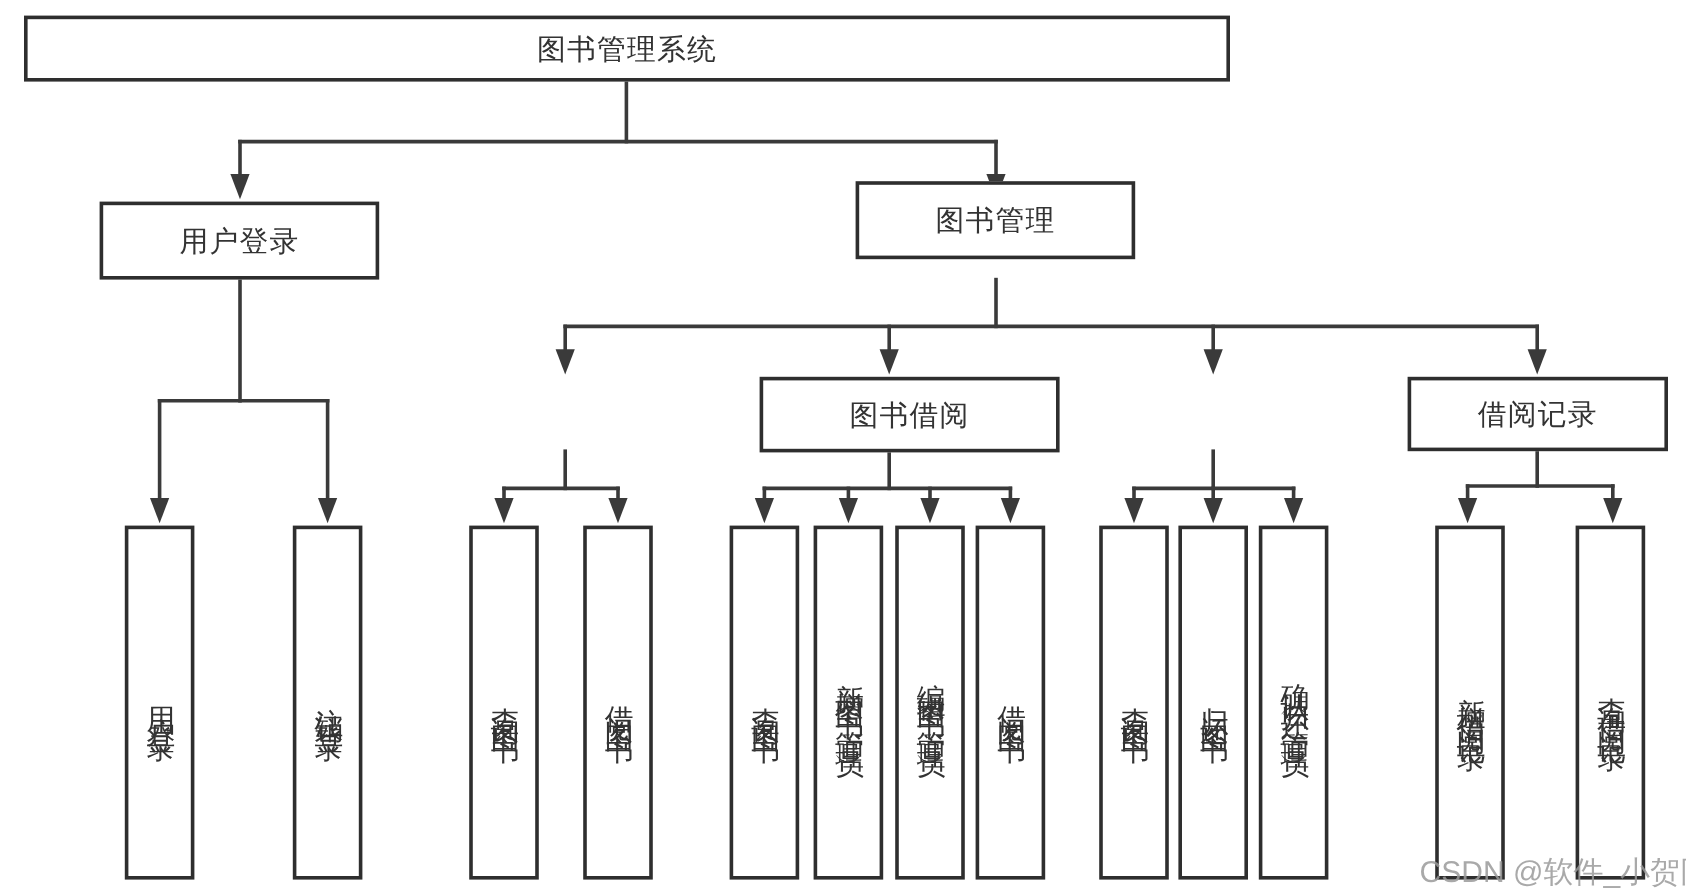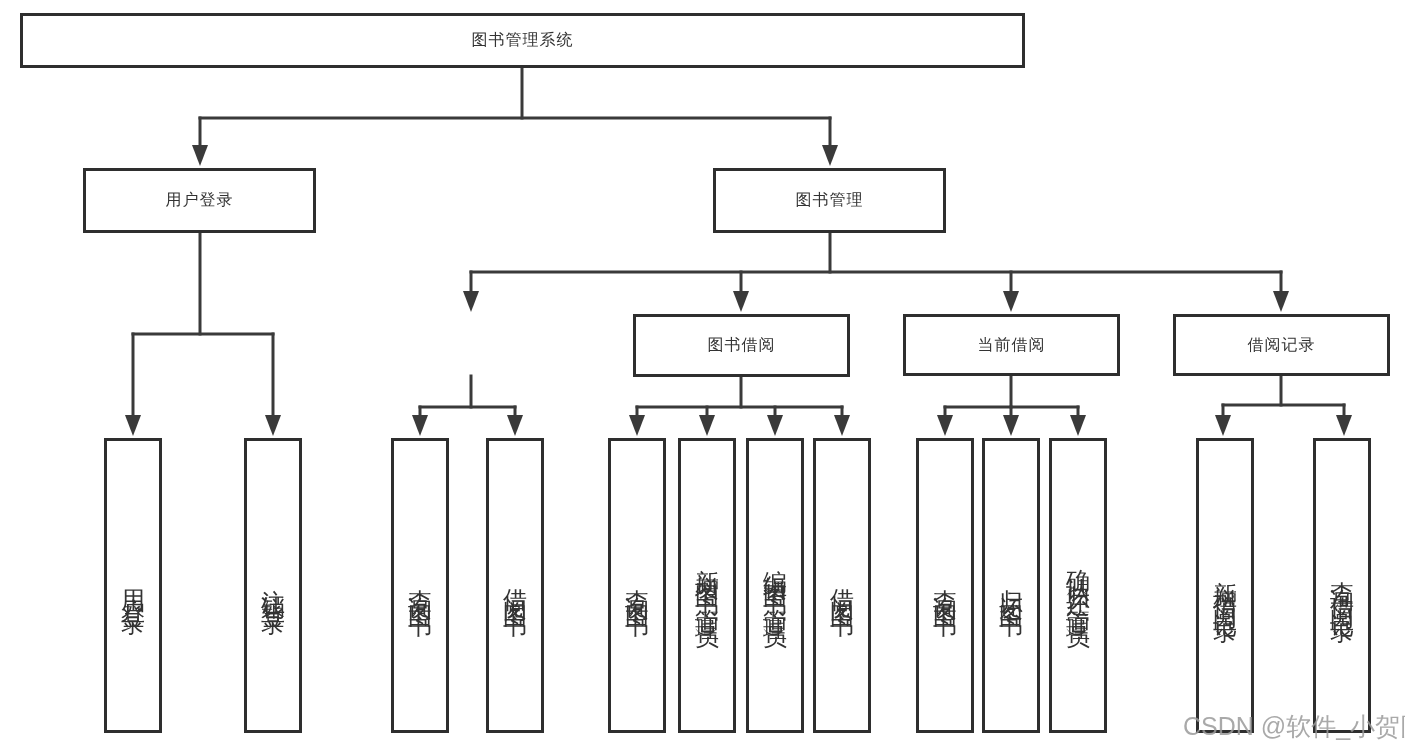--- a/index.html
+++ b/index.html
@@ -24,21 +24,21 @@
     pointer-events:none;
   }
   #connectors line{stroke:currentColor;stroke-width:3;stroke-linecap:square;}
   #connectors polygon{fill:currentColor;stroke:none;}
   .hnode{
     position:absolute;
     box-sizing:border-box;
     border:3px solid var(--box-border);
     background:var(--background);
     display:flex;align-items:center;justify-content:center;
-    font-size:16px;
+    font-size:24px;
     letter-spacing:1px;
     color:var(--text);
     z-index:2;
   }
   .leaf{
     position:absolute;
     box-sizing:border-box;
     top:438px;height:295px;width:58px;
     border:3px solid var(--box-border);
     background:var(--background);
@@ -144,29 +144,26 @@
     </g>
   </svg>
 
   <div class="hnode" style="left:20px;top:13px;width:1005px;height:55px;">
     <span>图书管理系统</span>
   </div>
 
   <div class="hnode" style="left:83px;top:168px;width:233px;height:65px;">
     <span>用户登录</span>
   </div>
-  <div class="hnode" style="left:713px;top:168px;width:233px;height:65px;">
+  <div class="hnode" style="left:713px;top:151px;width:233px;height:65px;">
     <span>图书管理</span>
   </div>
 
-  <div class="hnode" style="left:633px;top:314px;width:217px;height:63px;">
+  <div class="hnode" style="left:633px;top:314px;width:250px;height:63px;">
     <span>图书借阅</span>
-  </div>
-  <div class="hnode" style="left:903px;top:314px;width:217px;height:62px;">
-    <span>当前借阅</span>
   </div>
   <div class="hnode" style="left:1173px;top:314px;width:217px;height:62px;">
     <span>借阅记录</span>
   </div>
 
   <div class="leaf" style="left:104px;">
     <span class="vtext">用户登录</span>
   </div>
   <div class="leaf" style="left:244px;">
     <span class="vtext">注销登录</span>

